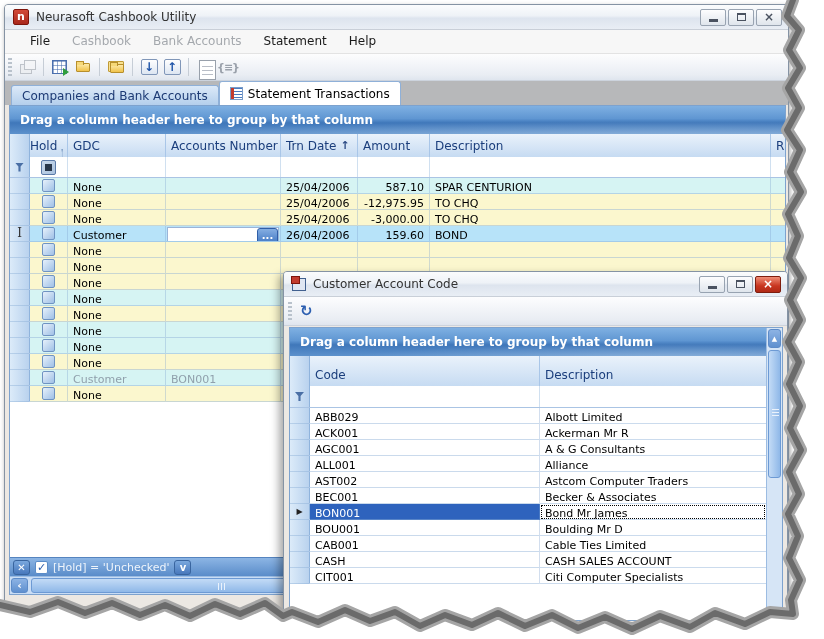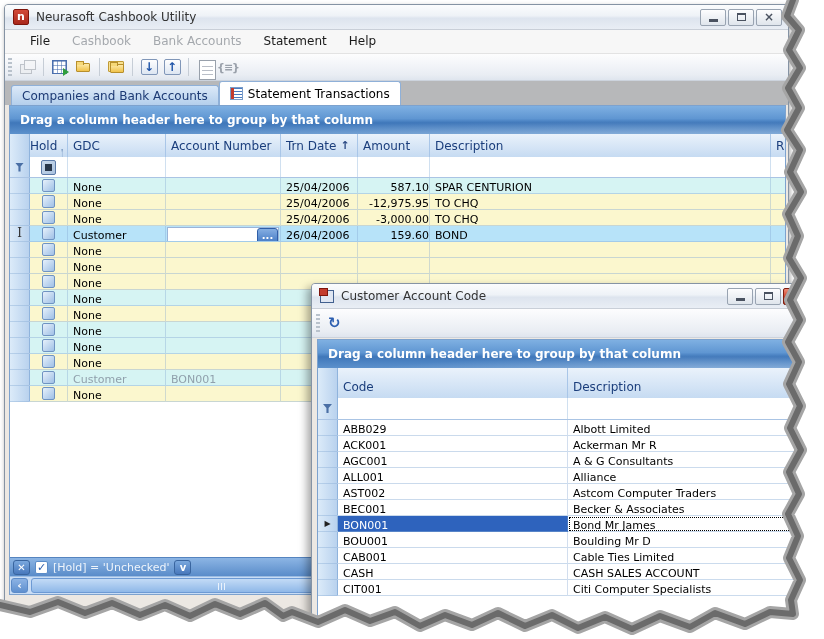--- a/index.html
+++ b/index.html
@@ -71,21 +71,21 @@
   .ghead>div{ line-height:22px; padding-left:5px; border-right:1px solid #a9c6e8; display:flex; align-items:flex-end; gap:4px; overflow:hidden; white-space:nowrap;}
   .gfilter{ display:flex; height:21px; flex:0 0 auto; background:#fff; border-bottom:1px solid #aac4e4;}
   .gfilter>div{ border-right:1px solid #d0e0f0; display:flex; align-items:center; justify-content:center;}
   .row{ display:flex; height:16px; flex:0 0 auto;}
   .row>div{ line-height:19px; padding-left:5px; border-right:1px solid rgba(125,162,206,.35); border-bottom:1px solid rgba(140,175,215,.45);
             overflow:hidden; white-space:nowrap;}
   .selcell{ background:linear-gradient(90deg,#dcebf9,#b9d2ee); border-right:1px solid #8fb3dc !important;
             display:flex; align-items:center; justify-content:center; padding-left:0 !important;}
   .c-sel{width:20px;flex:0 0 20px;} .c-hold{width:38px;flex:0 0 38px; display:flex; align-items:center; justify-content:center; padding-left:0!important;}
   .c-gdc{width:98px;flex:0 0 98px;} .c-acct{width:115px;flex:0 0 115px;} .c-trn{width:77px;flex:0 0 77px;}
-  .c-amt{width:72px;flex:0 0 72px; text-align:right; } .c-desc{flex:1 1 auto;} .c-r{width:14px;flex:0 0 14px; border-right:none!important;}
+  .c-amt{width:72px;flex:0 0 72px; text-align:right; padding-right:5px;} .c-desc{flex:1 1 auto;} .c-r{width:14px;flex:0 0 14px; border-right:none!important;}
   .tone-cyan>div{ background:#d6f4f3;} .tone-yellow>div{ background:#fbf7ce;} .tone-active>div{ background:#b7e3f9;}
   .tone-cyan-muted>div{ background:#d6f4f3; color:#90a0ac;}
   .row .selcell{ background:linear-gradient(90deg,#dcebf9,#b9d2ee) !important; color:#333;}
   .funnel{ width:9px; height:9px; background:#4a6fa5;
            clip-path:polygon(0 0,100% 0,62% 45%,62% 100%,38% 100%,38% 45%);}
   .funnel.small{ width:8px; height:8px; background:#7d9cc4; margin-left:auto; margin-right:4px;}
   .checkbox3d{ width:13px; height:13px; border:1px solid #6f93c2; border-radius:2px; background:linear-gradient(135deg,#e7f1fb,#9fc0e6);}
   .checkpressed{ width:15px; height:15px; border:1px solid #5a7aa8; border-radius:2px; background:linear-gradient(135deg,#c9d9ec,#aac2de);
                  display:flex; align-items:center; justify-content:center;}
   .checkpressed::before{ content:""; width:7px; height:7px; background:#27364a;}
@@ -107,21 +107,21 @@
       font-size:11px; font-weight:bold; display:flex; align-items:center; justify-content:center; line-height:1;}
   .hscroll{ height:18px; flex:0 0 auto; background:#c9ddf5; position:relative; border-top:1px solid #9cbce2;}
   .hs-arrow{ position:absolute; left:1px; top:1px; width:17px; height:15px; border:1px solid #5d8bc8; border-radius:3px;
       background:linear-gradient(180deg,#8db3e4,#5f90cf); color:#fff; font-weight:bold; font-size:11px; line-height:14px; text-align:center;}
   .hs-thumb{ position:absolute; left:21px; top:1px; width:640px; height:15px; border:1px solid #6d9ad4; border-radius:3px;
       background:linear-gradient(180deg,#c3dbf6,#8fb8e8);}
   .hs-thumb::after{ content:""; position:absolute; left:186px; top:4px; width:9px; height:7px;
       background:repeating-linear-gradient(90deg,#eaf2fc 0 1px,transparent 1px 3px);}
 
   
-  #dialog-window{ left:283px; top:283px; width:505px; height:352px; z-index:20; box-shadow:-4px 4px 8px rgba(0,0,0,.35);margin-left:28px;}
+  #dialog-window{ left:283px; top:271px; width:505px; height:352px; z-index:20; box-shadow:-4px 4px 8px rgba(0,0,0,.35);}
   .form-icon{ width:14px; height:13px; border:1px solid #41608f; background:#dfe6f2; position:relative;}
   .form-icon::before{ content:""; position:absolute; left:-2px; top:-3px; width:7px; height:6px; background:#c23b2e; border:1px solid #7e150c;}
   .dlg-toolbar{ height:29px; background:linear-gradient(180deg,#fdfdfe,#e9edf3 80%,#dfe5ee); border-bottom:1px solid #ccd3dd;
       display:flex; align-items:center; gap:6px; padding-left:4px;}
   .refresh-icon{ color:#2d5fb0; font-size:15px; font-weight:bold; line-height:1;}
   #dialog-grid{ left:5px; top:55px; width:494px; height:294px;}
   .with-vscroll{ padding-right:16px; position:relative;}
   .vscroll{ position:absolute; right:0; top:0; bottom:0; width:16px; background:#d6e5f6; border-left:1px solid #9cbce2;}
   .vs-arrow{ position:absolute; top:1px; left:1px; width:13px; height:19px; border:1px solid #5d8bc8; border-radius:3px;
       background:linear-gradient(180deg,#8db3e4,#5f90cf); color:#fff; font-size:7px; text-align:center; line-height:18px;}
@@ -201,21 +201,21 @@
 
     <div class="gridpanel" id="main-grid" style="left:4px; top:100px; width:777px; height:490px;">
       <div class="groupband">Drag a column header here to group by that column</div>
       <div class="ghead">
         <div class="c-sel selcell"></div>
         <div class="c-hold">
             <span>Hold</span>
             <span class="funnel small"></span>
           </div>
         <div class="c-gdc">GDC</div>
-        <div class="c-acct">Account Number</div>
+        <div class="c-acct">Accounts Number</div>
         <div class="c-trn">
             <span>Trn Date</span>
             <span class="sortarrow">↑</span>
           </div>
         <div class="c-amt">Amount</div>
         <div class="c-desc">Description</div>
         <div class="c-r">R</div>
       </div>
       <div class="gfilter">
         <div class="c-sel selcell">

